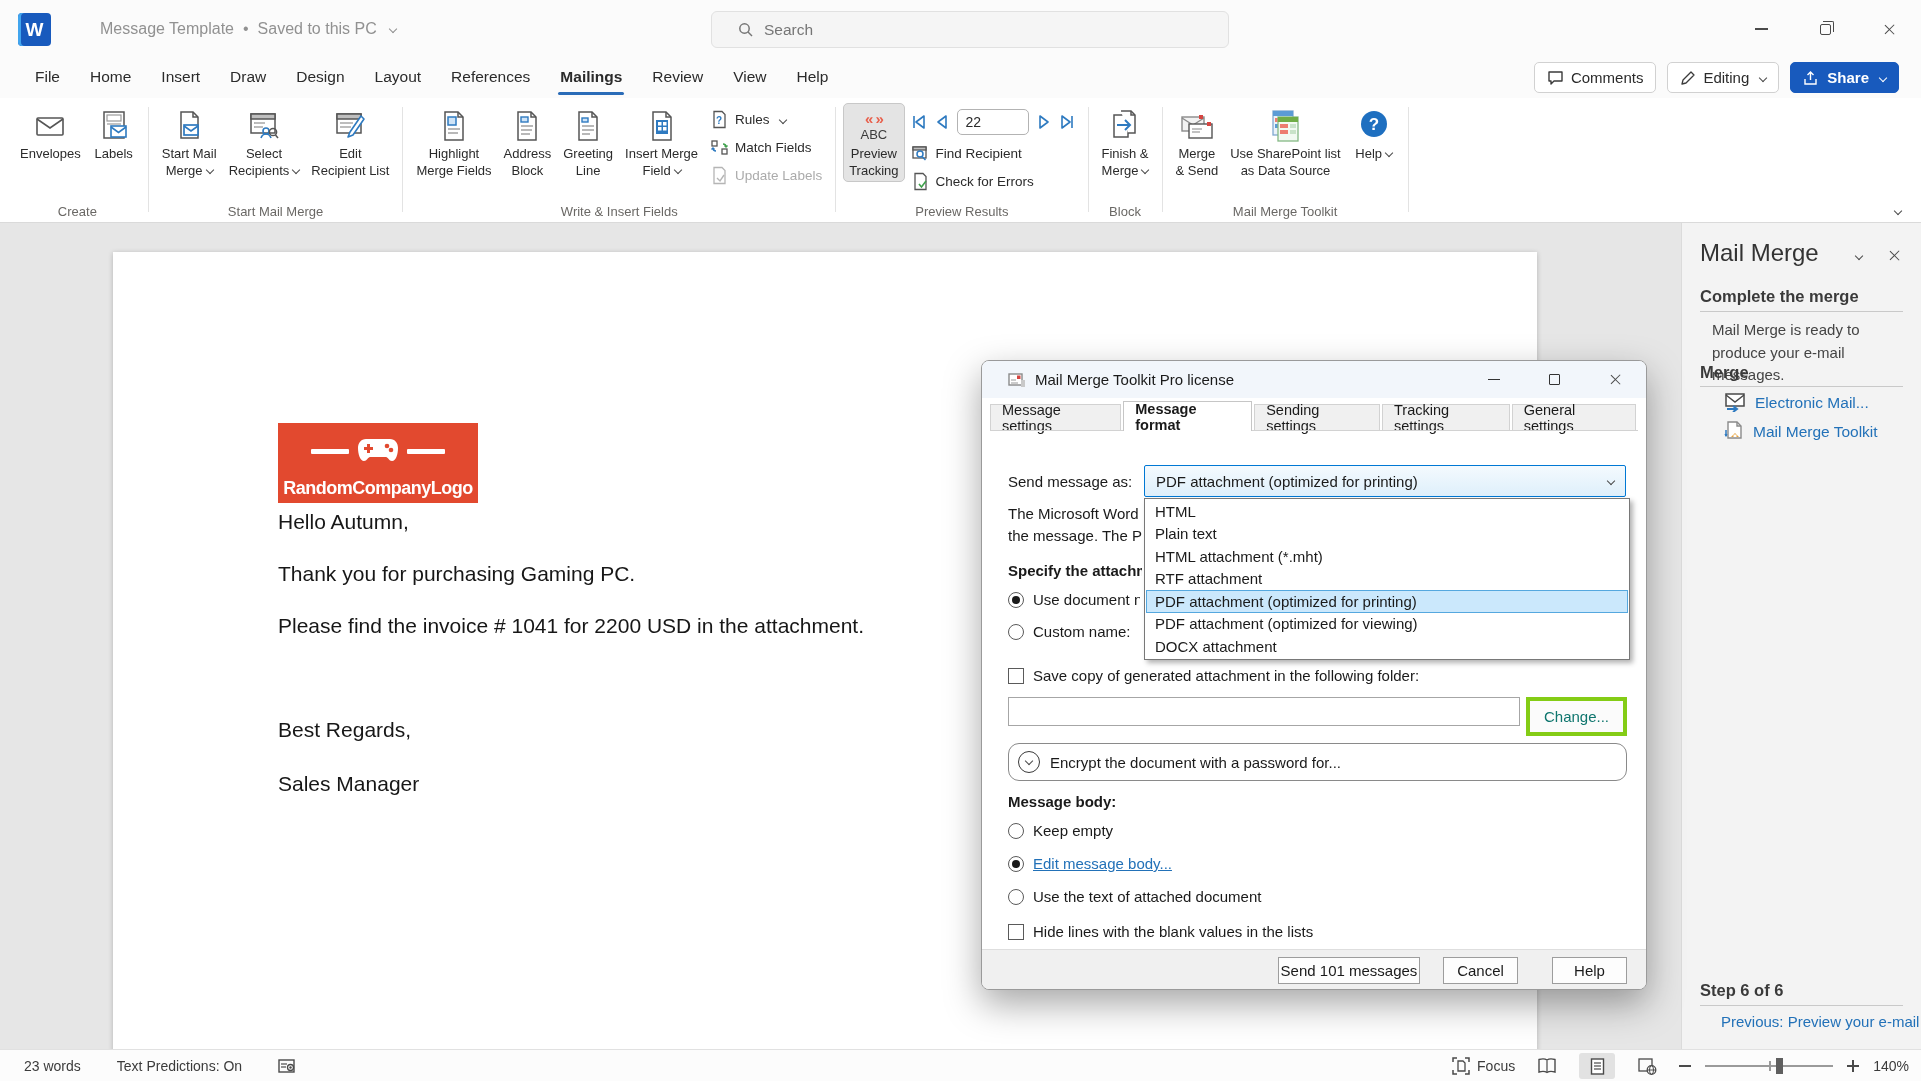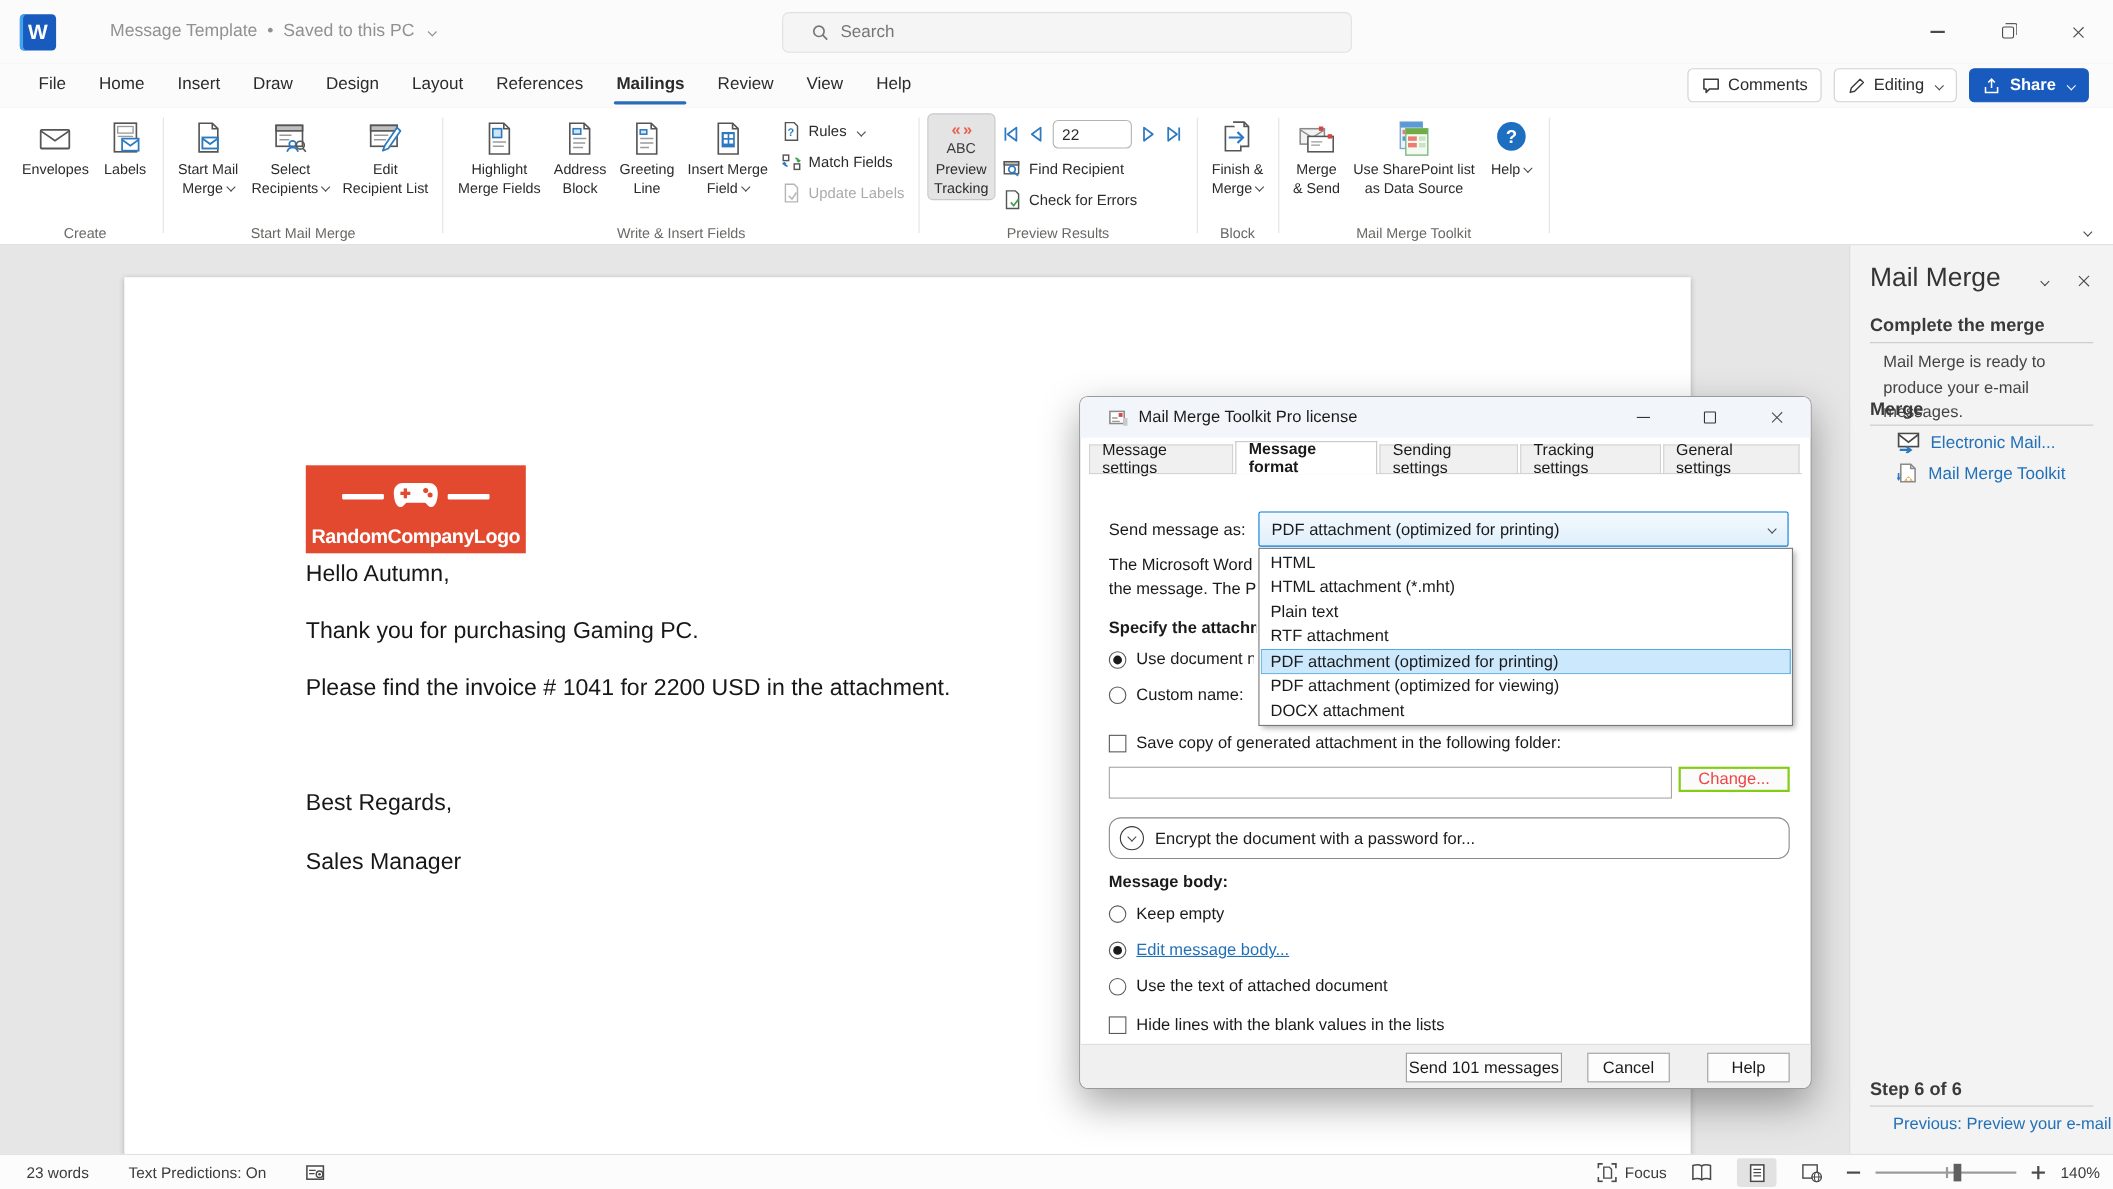--- a/index.html
+++ b/index.html
@@ -73,21 +73,21 @@
   .logo-text{color:#fff;font-size:18px;font-weight:bold;letter-spacing:-0.5px;}
   .docline{position:absolute;left:165px;font-size:21px;color:#171717;}
 
   
   .pane{position:absolute;top:223px;right:0;width:240px;bottom:32px;background:#F3F3F3;border-left:1px solid #DBDBDB;}
   .pane-title{position:absolute;left:18px;top:16px;font-size:24px;color:#333;}
   .pane-title-btns{position:absolute;top:26px;right:20px;display:flex;gap:26px;align-items:center;}
   .pane-h{position:absolute;left:18px;font-size:16.5px;font-weight:bold;color:#3A3A3A;}
   .pane-rule{position:absolute;left:18px;right:18px;height:1px;background:#C9C9C9;}
   .pane-p{position:absolute;left:30px;width:196px;font-size:15px;color:#444;line-height:1.5;}
-  .pane-link{position:absolute;left:42px;display:flex;align-items:center;gap:9px;font-size:15.5px;color:#2271B8;white-space:nowrap;}
+  .pane-link{position:absolute;left:42px;display:flex;align-items:flex-end;gap:9px;font-size:15.5px;color:#2271B8;white-space:nowrap;}
   .pane-prev{position:absolute;left:30px;display:flex;align-items:center;gap:9px;font-size:15px;color:#2271B8;
              white-space:nowrap;overflow:hidden;right:0;}
 
   
   .dialog{position:absolute;left:981px;top:360px;width:666px;height:630px;background:#fff;border:1px solid #9A9A9A;
           border-radius:8px;box-shadow:0 14px 36px rgba(0,0,0,.35);overflow:hidden;font-size:15px;color:#1A1A1A;}
   .dlg-titlebar{position:absolute;top:0;left:0;right:0;height:37px;background:#F2F6FB;display:flex;align-items:center;
                 gap:9px;padding-left:26px;font-size:15px;color:#1A1A1A;}
   .dlg-winbtns{position:absolute;top:0;right:0;height:37px;display:flex;align-items:center;}
   .dlg-wb{width:61px;display:flex;justify-content:center;align-items:center;height:37px;}
@@ -104,22 +104,22 @@
   .combo .chev{margin-left:auto;}
   .ddlist{position:absolute;left:162px;top:137px;width:486px;background:#fff;border:1px solid #787878;
           box-shadow:3px 3px 5px rgba(0,0,0,.3);z-index:6;padding:1px;}
   .dditem{height:22.5px;display:flex;align-items:center;padding-left:9px;font-size:15px;}
   .dditem.selected{background:#CBE8FC;box-shadow:inset 0 0 0 1px #55A8DF;}
   .radio{width:16px;height:16px;border:1px solid #5A5A5A;border-radius:50%;background:#fff;display:inline-block;position:relative;flex:none;}
   .radio.on::after{content:"";position:absolute;left:3px;top:3px;width:8px;height:8px;border-radius:50%;background:#1A1A1A;}
   .checkbox{width:16px;height:16px;border:1px solid #5A5A5A;background:#fff;display:inline-block;flex:none;}
   .ctrl-row{position:absolute;display:flex;align-items:center;gap:9px;}
   .dlg-field{position:absolute;left:26px;top:336px;width:512px;height:29px;border:1px solid #A6A6A6;background:#fff;}
-  .dlg-change{position:absolute;left:544px;top:336px;width:101px;height:23px;border:2px solid #84cc16;background:#FBFBFB;
-              color:#ef4444;display:flex;align-items:center;justify-content:center;font-size:15px;}
+  .dlg-change{position:absolute;left:544px;top:336px;width:101px;height:39px;border:4px solid #84cc16;background:#FBFBFB;
+              color:#0f766e;display:flex;align-items:center;justify-content:center;font-size:15px;}
   .encrypt{position:absolute;left:26px;top:382px;width:619px;height:38px;border:1px solid #8A8A8A;border-radius:11px;
            display:flex;align-items:center;gap:10px;padding-left:9px;}
   .enc-circle{width:22px;height:22px;border:1.6px solid #3A3A3A;border-radius:50%;display:flex;align-items:center;justify-content:center;flex:none;}
   .enc-circle .chev{margin-left:0;margin-top:-3px;}
   .link{color:#2271B8;text-decoration:underline;}
   .dlg-footer{position:absolute;left:0;right:0;bottom:0;height:40px;background:#F0F0F0;border-top:1px solid #DEDEDE;}
   .dlg-btn{position:absolute;top:7px;height:27px;border:1px solid #9D9D9D;background:#FDFDFD;display:flex;
            align-items:center;justify-content:center;font-size:15px;color:#1A1A1A;}
 
   
@@ -595,22 +595,22 @@
     <span class="radio on"></span>
     <span style="width:107px;white-space:nowrap;overflow:hidden">Use document n</span>
   </div>
   <div class="ctrl-row" style="left:26px;top:262px">
     <span class="radio"></span>
     <span>Custom name:</span>
   </div>
 
   <div class="ddlist">
     <div class="dditem">HTML</div>
+    <div class="dditem">Plain text</div>
     <div class="dditem">HTML attachment (*.mht)</div>
-    <div class="dditem">Plain text</div>
     <div class="dditem">RTF attachment</div>
     <div class="dditem selected">PDF attachment (optimized for printing)</div>
     <div class="dditem">PDF attachment (optimized for viewing)</div>
     <div class="dditem">DOCX attachment</div>
   </div>
 
   <div class="ctrl-row" style="left:26px;top:306px">
     <span class="checkbox"></span>
     <span>Save copy of generated attachment in the following folder:</span>
   </div>

